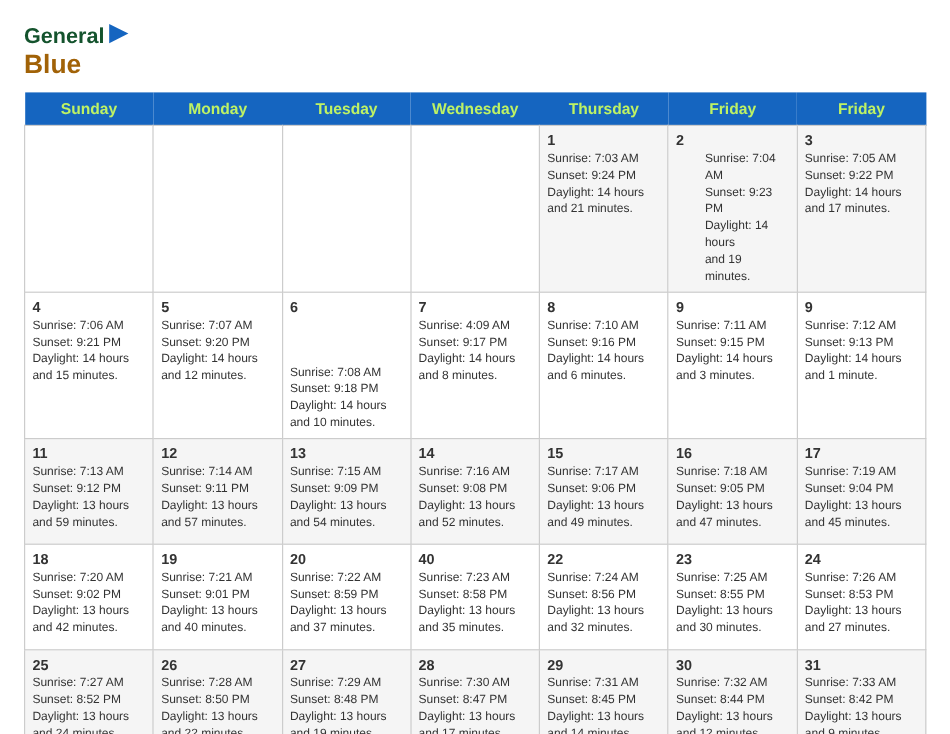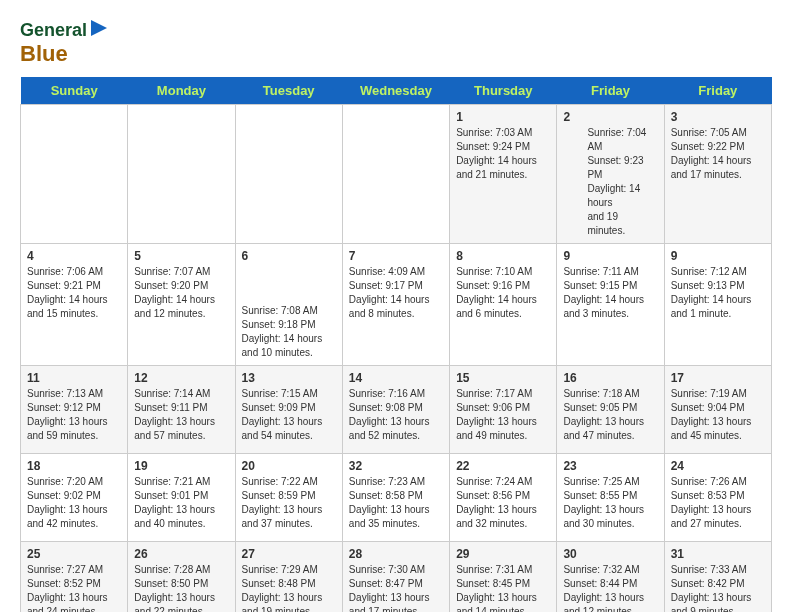--- a/index.html
+++ b/index.html
@@ -254,21 +254,21 @@
 and 40 minutes.</div>
         </td>
         <td>
           <div class="day-number">20</div>
           <div class="day-info" style="white-space: pre-line;">Sunrise: 7:22 AM
 Sunset: 8:59 PM
 Daylight: 13 hours
 and 37 minutes.</div>
         </td>
         <td>
-          <div class="day-number">32</div>
+          <div class="day-number">40</div>
           <div class="day-info" style="white-space: pre-line;">Sunrise: 7:23 AM
 Sunset: 8:58 PM
 Daylight: 13 hours
 and 35 minutes.</div>
         </td>
         <td>
           <div class="day-number">22</div>
           <div class="day-info" style="white-space: pre-line;">Sunrise: 7:24 AM
 Sunset: 8:56 PM
 Daylight: 13 hours

